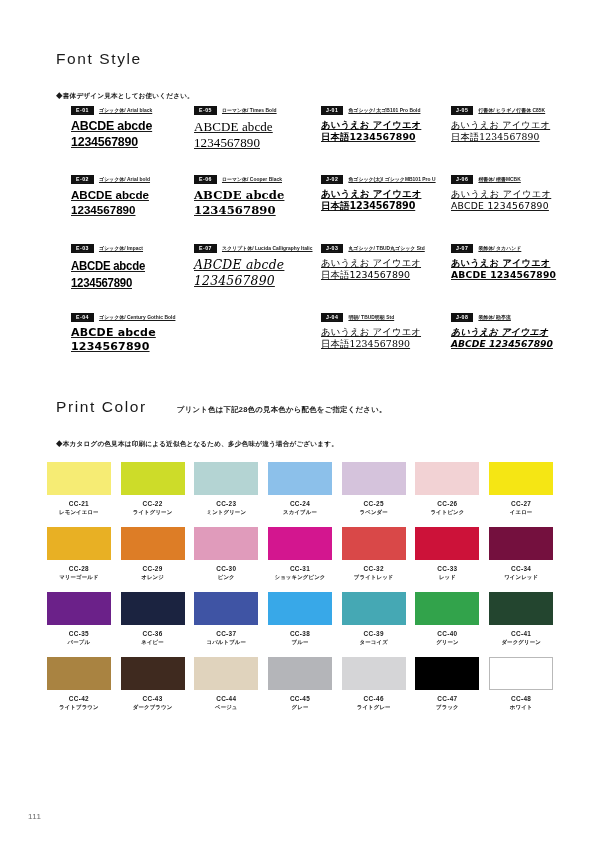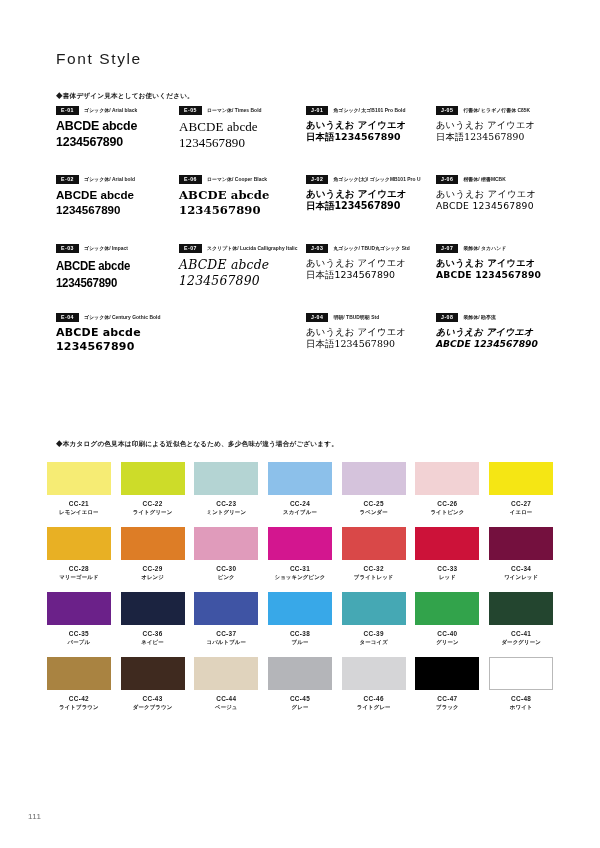--- a/index.html
+++ b/index.html
@@ -38,26 +38,27 @@
     letter-spacing: 0.2px;
     color: #1a1a1a;
   }
 
   
   #font-style-section { position: absolute; left: 56px; top: 50px; width: 492px; }
   #font-style-note { position: absolute; left: 56px; top: 92px; }
 
   #font-grid {
     position: absolute;
-    left: 56px;
+    left: 71px;
     top: 106px;
     width: 496px;
     display: grid;
     grid-template-columns: 123px 127px 130px 116px;
     grid-auto-rows: 69px;
+    text-decoration: underline;
   }
   .font-cell { position: relative; }
   .tag-row { display: flex; align-items: center; gap: 5px; margin-bottom: 4px; }
   .tag {
     background: #111111;
     color: #ffffff;
     font-size: 5.2px;
     font-weight: bold;
     letter-spacing: 0.5px;
     padding: 2px 5px 1.6px 5px;
@@ -295,20 +296,24 @@
           <span class="tag">J-08</span>
           <span class="tag-desc">装飾体/ 勘亭流</span>
         </div>
         <div class="sample s-jp-brush">
           <div>あいうえお アイウエオ</div>
           <div>ABCDE 1234567890</div>
         </div>
       </div>
     </div>
 
+  <div class="section-head" id="print-color-section">
+    <div class="section-title">Print Color</div>
+    <div class="section-sub">プリント色は下記28色の見本色から配色をご指定ください。</div>
+  </div>
   <div class="note" id="print-color-note">◆本カタログの色見本は印刷による近似色となるため、多少色味が違う場合がございます。</div>
 
   <div id="color-grid">
       <div class="swatch-cell">
         <div class="swatch" style="background: rgb(246, 236, 116);"></div>
         <div class="swatch-code">CC-21</div>
         <div class="swatch-name">レモンイエロー</div>
       </div>
       <div class="swatch-cell">
         <div class="swatch" style="background: rgb(205, 220, 41);"></div>

